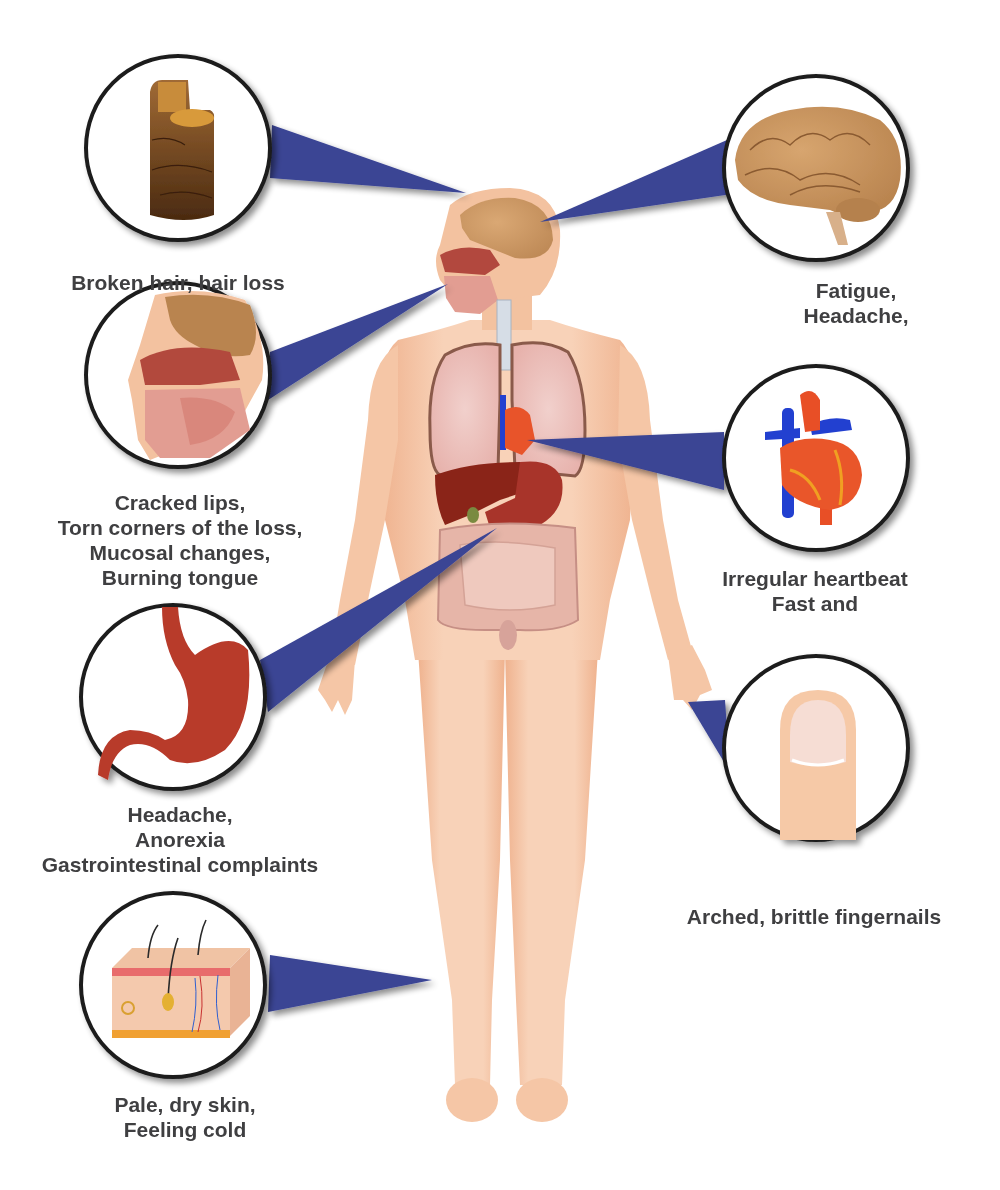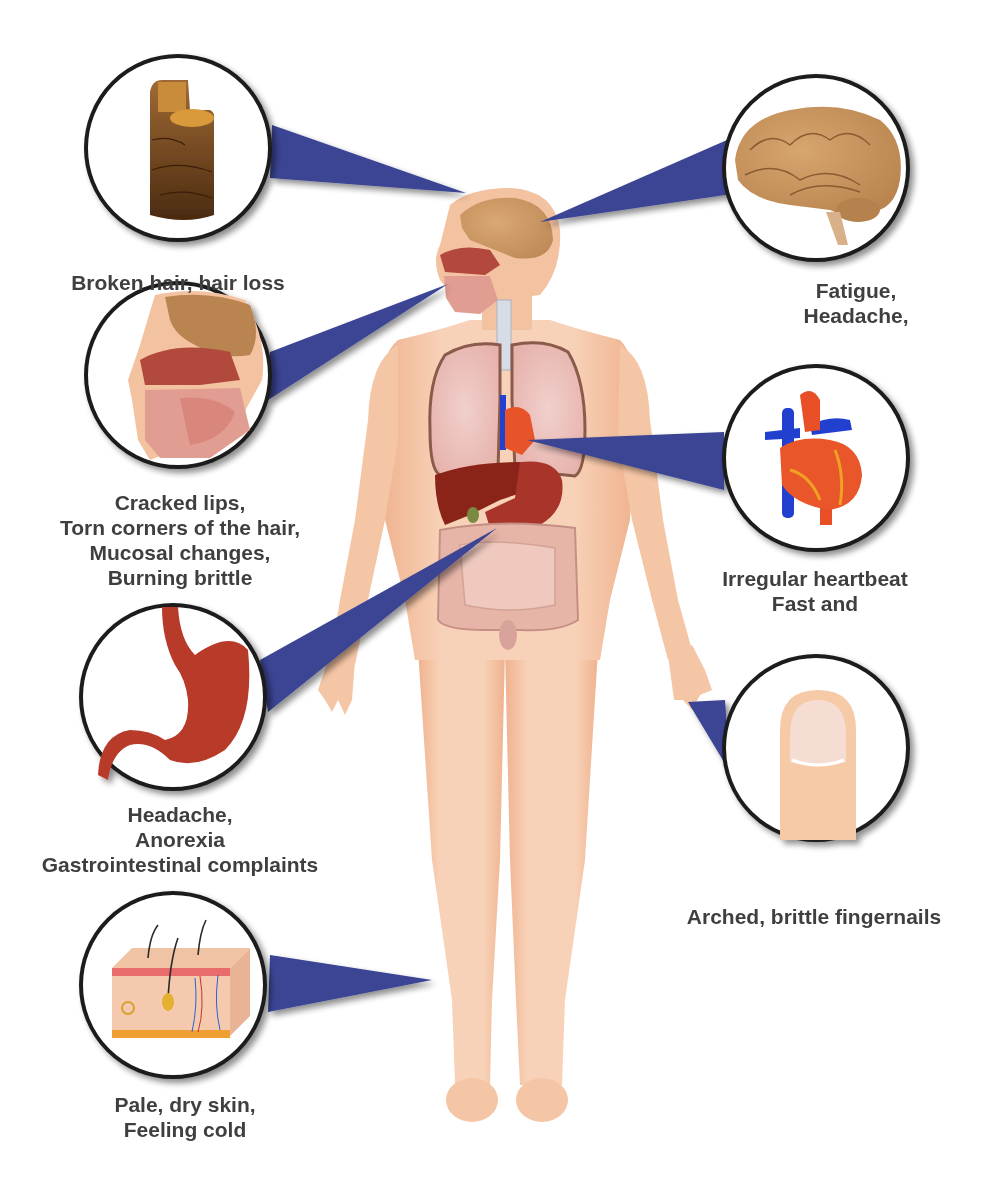--- a/index.html
+++ b/index.html
@@ -177,23 +177,23 @@
     </g>
   </g>
 </svg>
 
 <div class="label" style="left:40px; top:246px; width:276px;margin-top:24px;">
   <span>Broken hair, hair loss</span>
 </div>
 
 <div class="label" style="left:20px; top:490px; width:320px;">
   <span>Cracked lips,</span>
-  <span>Torn corners of the hair,</span>
+  <span>Torn corners of the loss,</span>
   <span>Mucosal changes,</span>
-  <span>Burning brittle</span>
+  <span>Burning tongue</span>
 </div>
 
 <div class="label" style="left:20px; top:802px; width:320px;">
   <span>Headache,</span>
   <span>Anorexia</span>
   <span>Gastrointestinal complaints</span>
 </div>
 
 <div class="label" style="left:60px; top:1092px; width:250px;">
   <span>Pale, dry skin,</span>

